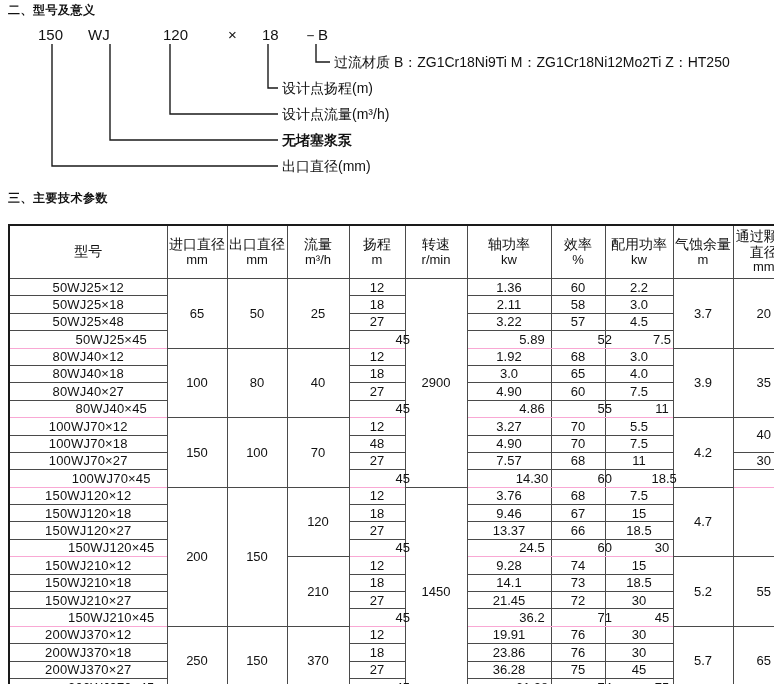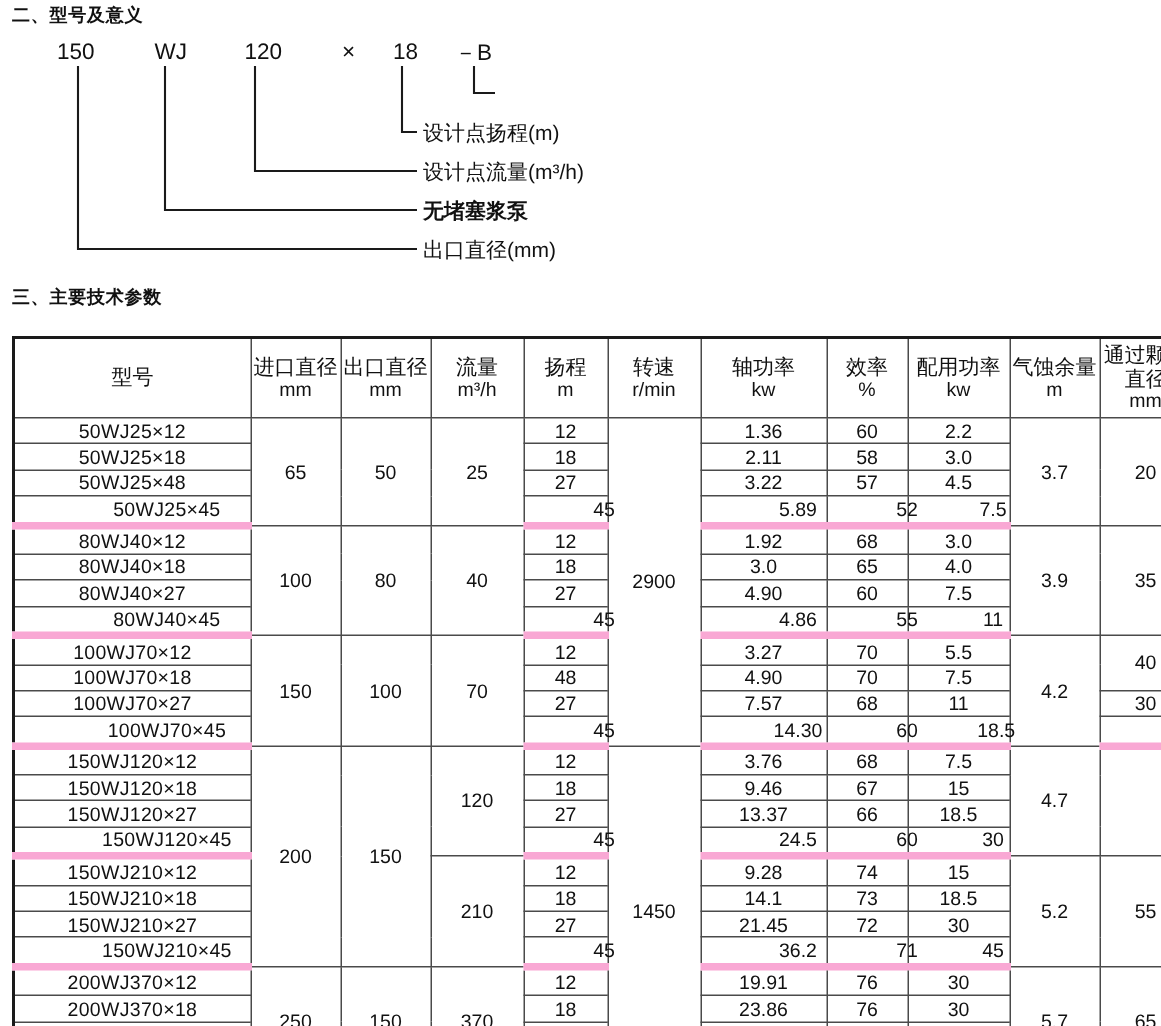--- a/index.html
+++ b/index.html
@@ -105,21 +105,21 @@
     display: block;
     line-height: 1.12;
   }
   .hdr-unit {
     display: block;
     line-height: 1.12;
     font-size: 13px;
   }
   
   tr.group-end > td {
-    border-bottom: 5px solid #f9a8d4;
+    border-bottom: 1px solid #f9a8d4;
     padding-left: 46px;
   }
 </style>
 </head>
 <body>
 
 <div class="section-heading" id="heading-model">二、型号及意义</div>
 
 <div id="model-diagram">
 
@@ -130,26 +130,27 @@
     <path d="M 268 18 L 268 62 L 278 62" fill="none" stroke="#1a1a1a" stroke-width="1.4"></path>
 
     <path d="M 170 18 L 170 88 L 278 88" fill="none" stroke="#1a1a1a" stroke-width="1.4"></path>
 
     <path d="M 110 18 L 110 114 L 278 114" fill="none" stroke="#1a1a1a" stroke-width="1.4"></path>
 
     <path d="M 52 18 L 52 140 L 278 140" fill="none" stroke="#1a1a1a" stroke-width="1.4"></path>
   </svg>
 
   <div class="code-token" style="left:38px;  top:0px;">150</div>
-  <div class="code-token" style="left:103px; top:0px;text-align:right;">WJ</div>
+  <div class="code-token" style="left:88px; top:0px;text-align:right;">WJ</div>
   <div class="code-token" style="left:163px; top:0px;">120</div>
   <div class="code-token" style="left:228px; top:0px;">×</div>
   <div class="code-token" style="left:262px; top:0px;">18</div>
   <div class="code-token" style="left:303px; top:0px;">－B</div>
 
+  <div class="legend-text" style="left:334px; top:28px;">过流材质 B：ZG1Cr18Ni9Ti    M：ZG1Cr18Ni12Mo2Ti    Z：HT250</div>
   <div class="legend-text" style="left:282px; top:54px;text-align:center;">设计点扬程(m)</div>
   <div class="legend-text" style="left:282px; top:80px;">设计点流量(m³/h)</div>
   <div class="legend-text" style="left:282px; top:106px;font-weight:bold;">无堵塞浆泵</div>
   <div class="legend-text" style="left:282px; top:132px;">出口直径(mm)</div>
 </div>
 
 <div class="section-heading" id="heading-params">三、主要技术参数</div>
 
 <div id="params-table-wrap">
 <table class="params">

